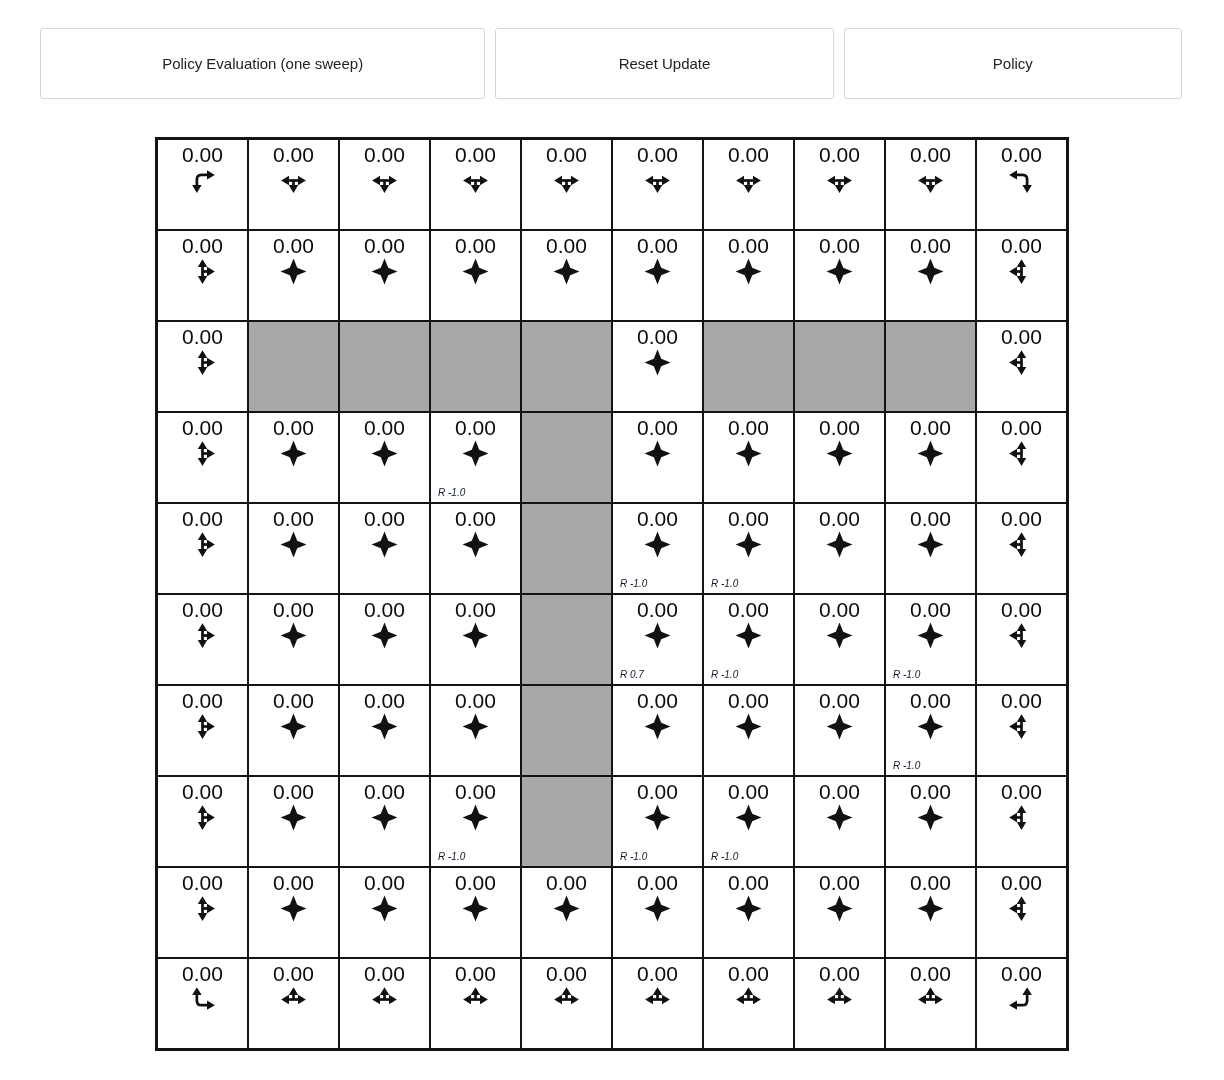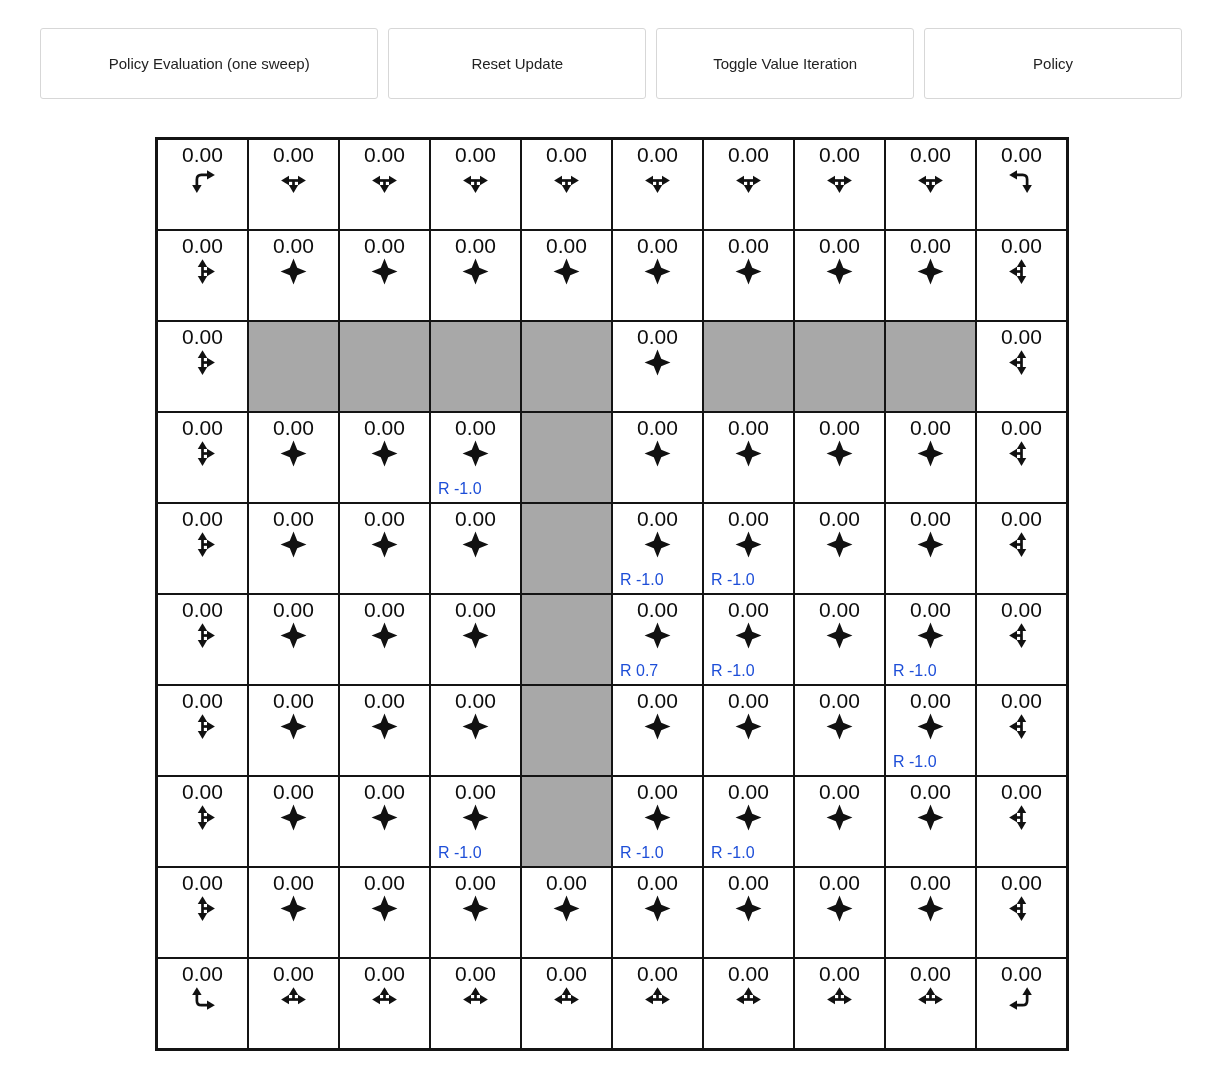--- a/index.html
+++ b/index.html
@@ -52,31 +52,31 @@
     display:flex;
     justify-content:center;
     margin-top:0px;
   }
   .glyph line,.glyph path{stroke:#111;stroke-width:2.4;fill:none;}
   .glyph polygon{fill:#111;stroke:none;}
   .reward{
     position:absolute;
     left:7px;
     bottom:4px;
-    font-size:16px;
-    color:#1d4ed8;
+    font-size:10px;
+    color:#0f172a;
+    font-style:italic;
   }
 </style>
 </head>
 <body>
 
 <div class="toolbar">
   <button class="btn wide">Policy Evaluation (one sweep)</button>
   <button class="btn">Reset Update</button>
-  <button class="btn">Toggle Value Iteration</button>
   <button class="btn">Policy</button>
 </div>
 
 <div class="grid" id="grid">
     <div class="cell">
       <div class="val">0.00</div>
       <div class="arrow">
         <svg class="glyph" width="27" height="27" viewBox="0 0 24 24">
           <path d="M7,18 L7,11 Q7,7 11,7 L18,7"></path>
           <polygon points="23,7 16,2.8 16,11.2"></polygon>

